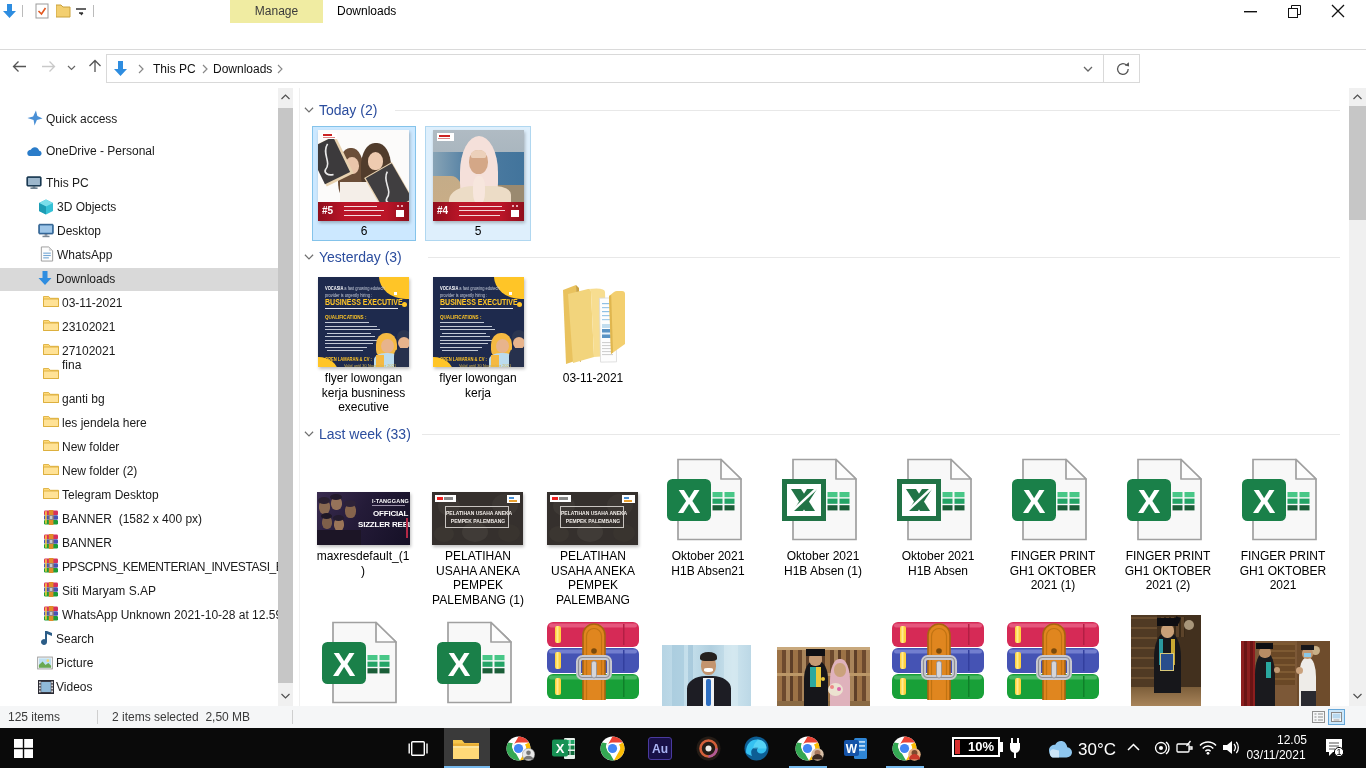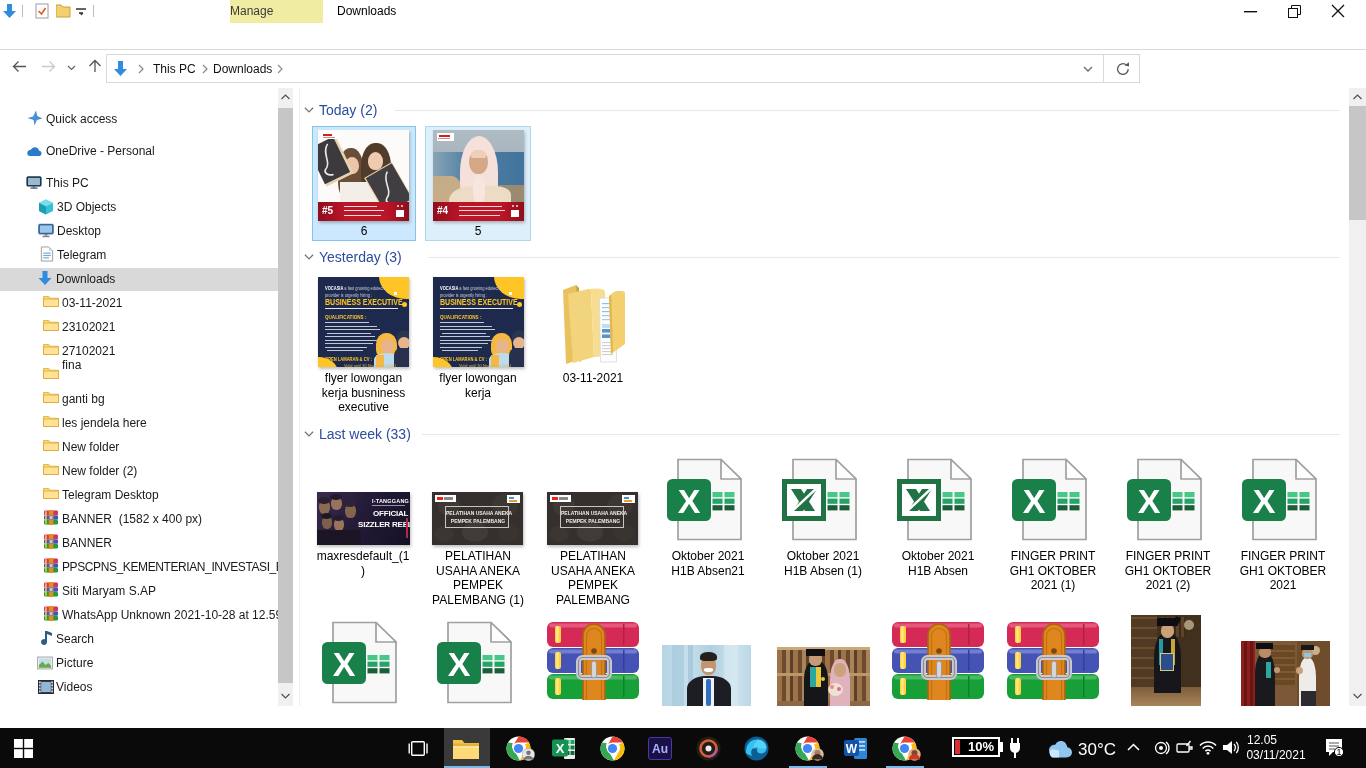--- a/index.html
+++ b/index.html
@@ -1,21 +1,21 @@
 <!DOCTYPE html>
 <html><head>
 <meta charset="utf-8">
 <style>
 * { margin:0; padding:0; box-sizing:border-box; }
 html,body { width:1366px; height:768px; overflow:hidden; font-family:"Liberation Sans",sans-serif; background:#fff; }
 .abs { position:absolute; }
 #screen { position:relative; width:1366px; height:768px; background:#fff; }
 
 #titlebar { position:absolute; left:0; top:0; width:1366px; height:23px; background:#fff; }
-#managetab { position:absolute; left:230px; top:0; width:93px; height:23px; background:#f0eca2; color:#3b3b3b; font-size:12px; text-align:left; line-height:23px; }
+#managetab { position:absolute; left:230px; top:0; width:93px; height:23px; background:#f0eca2; color:#3b3b3b; font-size:12px; text-align:center; line-height:23px; }
 #wintitle { position:absolute; left:337px; top:0; height:23px; line-height:23px; font-size:12px; color:#000; }
 
 #tabrow { position:absolute; left:0; top:23px; width:1366px; height:22px; background:#fff; }
 #filetab { position:absolute; left:0; top:0; width:57px; height:22px; background:#1976c5; color:#fff; font-size:12px; text-align:center; line-height:23px; }
 .tab { position:absolute; top:0; height:22px; font-size:12px; color:#444; text-align:center; line-height:23px; }
 #pictools { position:absolute; left:230px; top:0; width:93px; height:23px; border-left:1px solid #e2e2e2; border-right:1px solid #e2e2e2; font-size:12px; color:#555; text-align:center; line-height:23px; background:#fff; }
 
 #addrrow { position:absolute; left:0; top:49px; width:1366px; height:39px; background:#fff; border-top:1px solid #dadada; }
 .field { position:absolute; top:4px; height:29px; background:#fff; border:1px solid #d9d9d9; }
 
@@ -244,21 +244,21 @@
           <path d="M8 0.5L15 4 8 7.5 1 4z" fill="#7adeea"></path>
           <path d="M8 7.5V15.5L1 12V4z" fill="#1d9cb4"></path>
         </svg>
       <div class="nav" style="left:57px;top:131px">Desktop</div>
       <svg class="navic" style="left:38px;top:135px" width="16" height="15" viewBox="0 0 16 15">
           <rect x="0.8" y="0.8" width="14.4" height="9.6" rx="0.8" fill="#3f77ab" stroke="#2e5d8a"></rect>
           <rect x="2" y="2" width="12" height="7.2" fill="#9fc6e8"></rect>
           <rect x="4.5" y="12.2" width="7" height="1.5" fill="#7b8794"></rect>
           <rect x="6.6" y="10.5" width="2.8" height="1.7" fill="#7b8794"></rect>
         </svg>
-      <div class="nav" style="left:57px;top:155px">Telegram</div>
+      <div class="nav" style="left:57px;top:155px">WhatsApp</div>
       <svg class="navic" style="left:39px;top:158px" width="14" height="17" viewBox="0 0 14 17">
           <path d="M1 1h8l4 4v11H1z" fill="#fdfdfd" stroke="#9b9b9b"></path>
           <path d="M9 1l4 4H9z" fill="#d5d5d5"></path>
           <rect x="3" y="7" width="8" height="1.2" fill="#74a7d4"></rect>
           <rect x="3" y="9.5" width="8" height="1.2" fill="#74a7d4"></rect>
           <rect x="3" y="12" width="6" height="1.2" fill="#74a7d4"></rect>
         </svg>
       <div class="nav" style="left:56px;top:179px;font-weight:normal">Downloads</div>
       <svg class="navic" style="left:37px;top:182px" width="15" height="16" viewBox="0 0 15 16">
           <path d="M5 1h5v7h4l-6.5 7L1 8h4z" fill="#2e8de0"></path>
@@ -662,20 +662,37 @@
     <div class="sbtrack" style="left:1349px;top:0;width:17px;height:618px"></div>
     <div class="sbthumb" style="left:1349px;top:18px;width:17px;height:114px;"></div>
     <svg class="abs" style="left:1353px;top:6px" width="9" height="6" viewBox="0 0 9 6">
         <path d="M0.5 5L4.5 1l4 4" stroke="#505050" fill="none" stroke-width="1.2"></path>
       </svg>
     <svg class="abs" style="left:1353px;top:605px" width="9" height="6" viewBox="0 0 9 6">
         <path d="M0.5 1l4 4 4-4" stroke="#505050" fill="none" stroke-width="1.2"></path>
       </svg>
   </div>
 
+  <div id="statusbar">
+    <div class="abs" style="left:8px;top:0;height:22px;line-height:22px">125 items</div>
+    <div class="abs" style="left:97px;top:4px;width:1px;height:14px;background:#cfcfcf"></div>
+    <div class="abs" style="left:112px;top:0;height:22px;line-height:22px">2 items selected&nbsp;&nbsp;2,50 MB</div>
+    <div class="abs" style="left:292px;top:4px;width:1px;height:14px;background:#cfcfcf"></div>
+    <svg class="abs" style="left:1312px;top:5px" width="13" height="12" viewBox="0 0 13 12">
+        <rect x="0.5" y="0.5" width="12" height="11" fill="none" stroke="#909090"></rect>
+        <path d="M2.5 3h2M6 3h5M2.5 6h2M6 6h5M2.5 9h2M6 9h5" stroke="#909090" stroke-width="1.2"></path>
+      </svg>
+    <div class="abs" style="left:1328px;top:3px;width:17px;height:16px;background:#cce8fb;border:1px solid #66a7d8">
+      <svg class="abs" style="left:2px;top:2px" width="11" height="10" viewBox="0 0 11 10">
+          <rect x="0.5" y="0.5" width="10" height="9" fill="#fff" stroke="#8a8a8a"></rect>
+          <rect x="1.5" y="1.5" width="8" height="5" fill="#b8d8ee"></rect>
+          <rect x="2.5" y="7.5" width="6" height="1" fill="#999"></rect>
+        </svg>
+    </div>
+  </div>
 
   <div id="taskbar">
     <svg class="abs" style="left:14px;top:11px" width="19" height="19" viewBox="0 0 19 19">
         <rect x="0" y="0" width="8.8" height="8.8" fill="#fff"></rect>
         <rect x="10.2" y="0" width="8.8" height="8.8" fill="#fff"></rect>
         <rect x="0" y="10.2" width="8.8" height="8.8" fill="#fff"></rect>
         <rect x="10.2" y="10.2" width="8.8" height="8.8" fill="#fff"></rect>
       </svg>
     <svg class="abs" style="left:407px;top:13px" width="22" height="15" viewBox="0 0 22 15">
         <rect x="4.7" y="0.7" width="12.6" height="13.6" rx="1" fill="none" stroke="#fff" stroke-width="1.4"></rect>
@@ -814,21 +831,21 @@
         <path d="M1 5.5a11 11 0 0 1 16 0" stroke="#fff" fill="none" stroke-width="1.5"></path>
         <path d="M3.7 8.4a7 7 0 0 1 10.6 0" stroke="#fff" fill="none" stroke-width="1.5"></path>
         <path d="M6.4 11.2a3.5 3.5 0 0 1 5.2 0" stroke="#fff" fill="none" stroke-width="1.5"></path>
         <circle cx="9" cy="13.3" r="1.4" fill="#fff"></circle>
       </svg>
     <svg class="abs" style="left:1222px;top:12px" width="18" height="15" viewBox="0 0 18 15">
         <path d="M1 5v5h4l5 4V1L5 5z" fill="#fff"></path>
         <path d="M12 4a5.5 5.5 0 0 1 0 7M14.3 1.8a9 9 0 0 1 0 11.4" stroke="#fff" fill="none" stroke-width="1.3"></path>
       </svg>
 
-    <div class="abs tbtxt" style="left:1247px;top:5px;width:60px;font-size:12px;text-align:left">12.05</div>
+    <div class="abs tbtxt" style="left:1247px;top:5px;width:60px;font-size:12px;text-align:right">12.05</div>
     <div class="abs tbtxt" style="left:1241px;top:20px;width:70px;font-size:12px;text-align:center">03/11/2021</div>
 
     <svg class="abs" style="left:1324px;top:10px" width="20" height="19" viewBox="0 0 20 19">
         <path d="M2 1h16v13h-9l-4 4v-4H2z" fill="#fff"></path>
         <path d="M5 5h10M5 8h10M5 11h6" stroke="#555" stroke-width="1.2"></path>
         <circle cx="15" cy="14" r="4.6" fill="#fff" stroke="#000" stroke-width="1"></circle>
         <text x="15" y="17.4" font-size="9" fill="#000" text-anchor="middle" font-family="Liberation Sans">1</text>
       </svg>
   </div>
 

